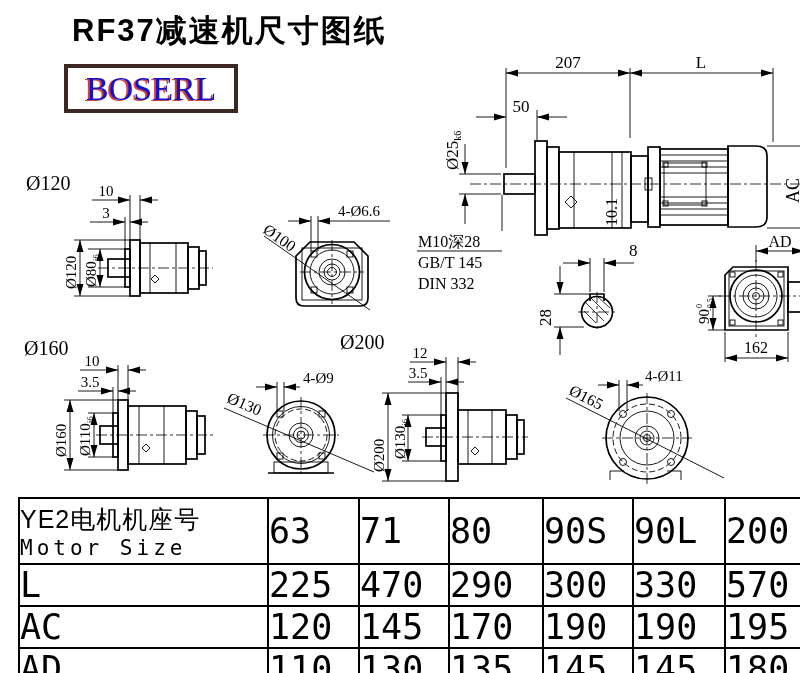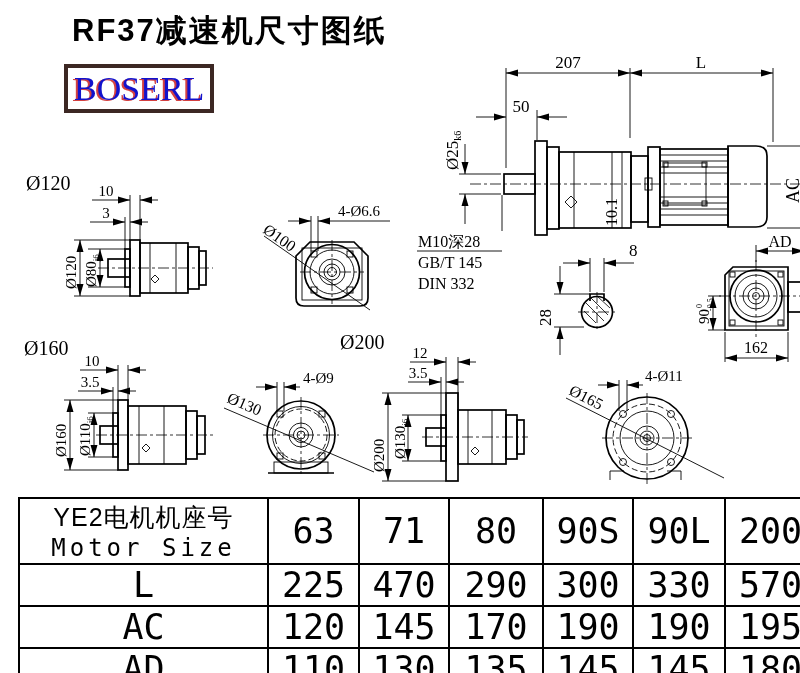--- a/index.html
+++ b/index.html
@@ -1,40 +1,40 @@
 <!DOCTYPE html>
 <html><head>
 <meta charset="utf-8">
 <style>
   html,body{margin:0;padding:0;background:#fff;}
   #page{position:relative;width:800px;height:673px;background:#fff;overflow:hidden;
         font-family:"Liberation Sans",sans-serif;color:#000;margin-left:18px;}
   #title{position:absolute;left:54px;top:10px;font-size:31px;font-weight:bold;
          letter-spacing:2px;font-family:"Liberation Sans",sans-serif;}
   #logo{position:absolute;left:46px;top:64px;border:4px solid #3c2723;background:#fff;
-        padding:0 6px;line-height:41px;font-family:"Liberation Serif",serif;
+        padding:0 18px;line-height:41px;font-family:"Liberation Serif",serif;
         font-size:34px;color:#1212cc;text-shadow:-2px 1px 0 rgba(204,32,32,.85);}
   svg text{fill:#000;font-family:"Liberation Serif",serif;}
   .ol{fill:none;stroke:#000;stroke-width:1.7;}
   .tl{fill:none;stroke:#000;stroke-width:0.9;}
   .dim{fill:none;stroke:#000;stroke-width:0.9;}
   .cl{fill:none;stroke:#000;stroke-width:0.8;stroke-dasharray:11 3 3 3;}
   .dc{fill:none;stroke:#000;stroke-width:0.9;stroke-dasharray:6 3;}
   .ht{fill:none;stroke:#000;stroke-width:0.8;}
   .dt{font-size:16px;}
   .dt15{font-size:15px;}
   .dt17{font-size:17px;}
   .vlbl{font-size:20px;}
   .note{font-size:16px;}
   #dimtable{position:absolute;left:0;top:497px;}
   table{border-collapse:collapse;table-layout:fixed;width:797px;}
-  td{border:2px solid #000;text-align:center;vertical-align:middle;padding:0;
+  td{border:2px solid #000;vertical-align:middle;padding:0;
      font-family:"DejaVu Sans Mono",monospace;}
   .hd-cn{font-size:25px;font-family:"Liberation Sans",sans-serif;letter-spacing:1px;}
-  .hd-en{font-size:24px;letter-spacing:4px;}
+  .hd-en{font-size:21px;letter-spacing:4px;}
   .num{font-size:35px;}
 </style>
 </head>
 <body>
 
 <div id="page">
 
   <div id="title">RF37减速机尺寸图纸</div>
   <div id="logo"><span>BOSERL</span></div>
 

